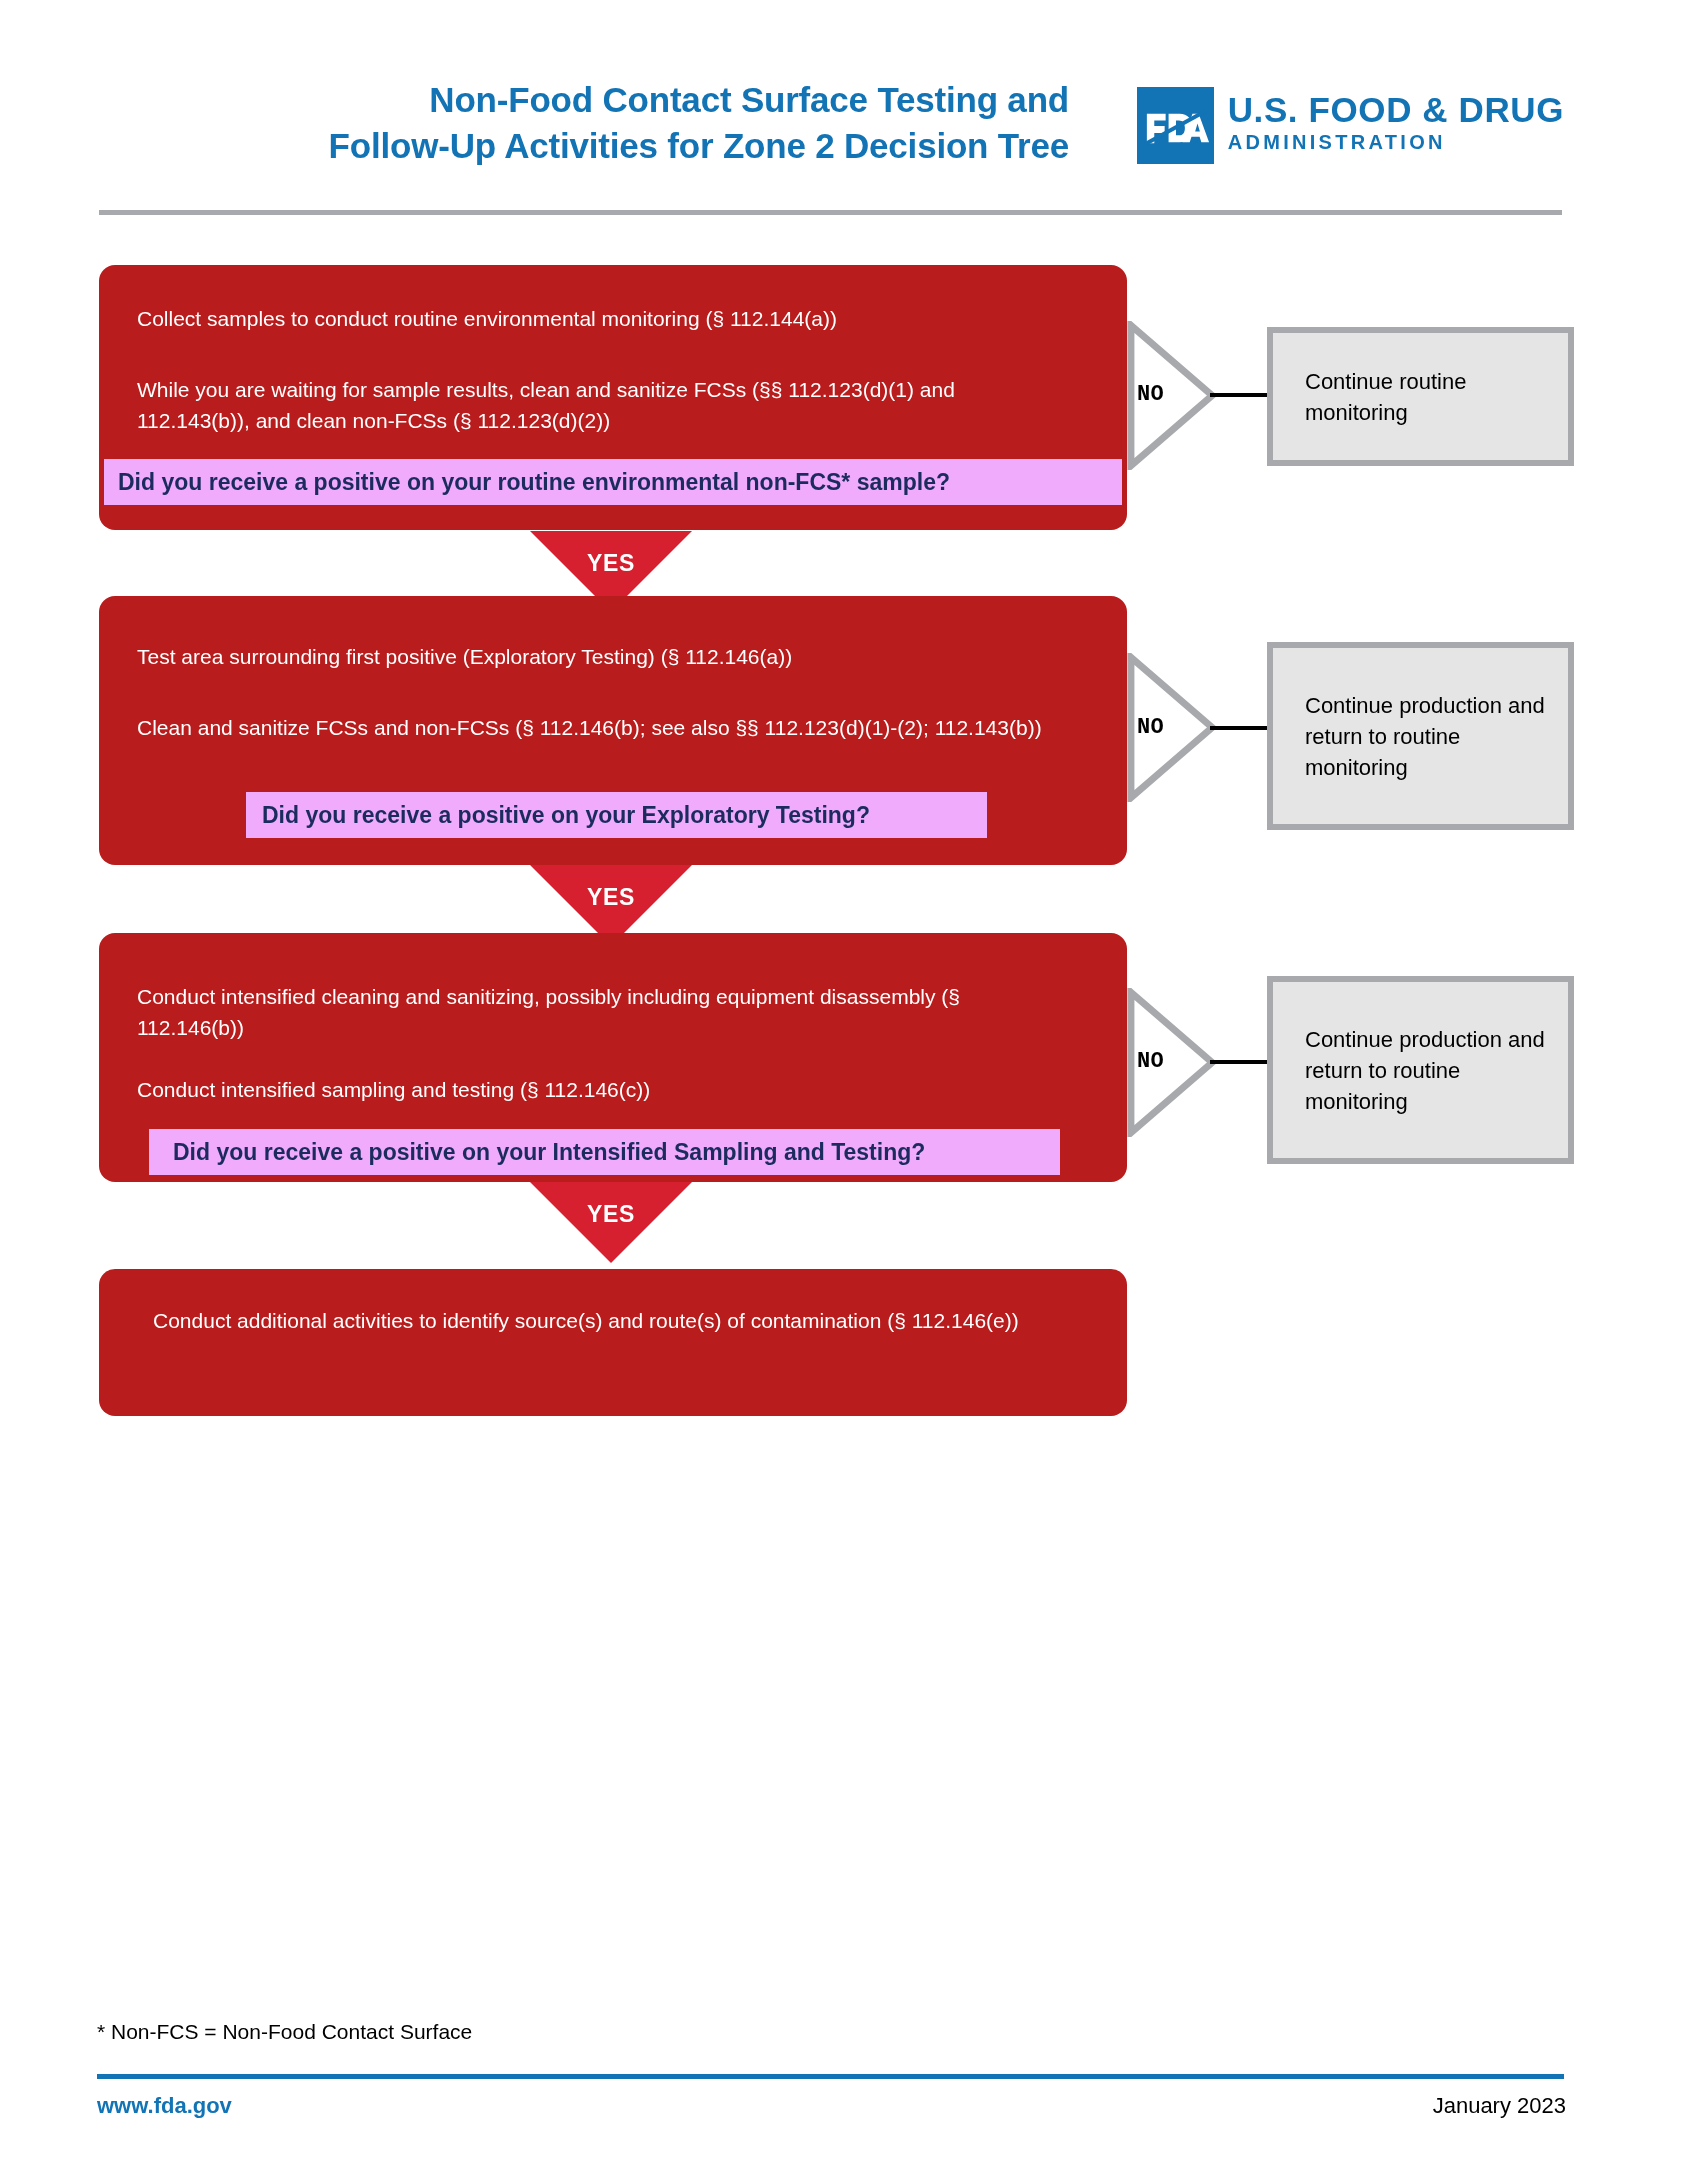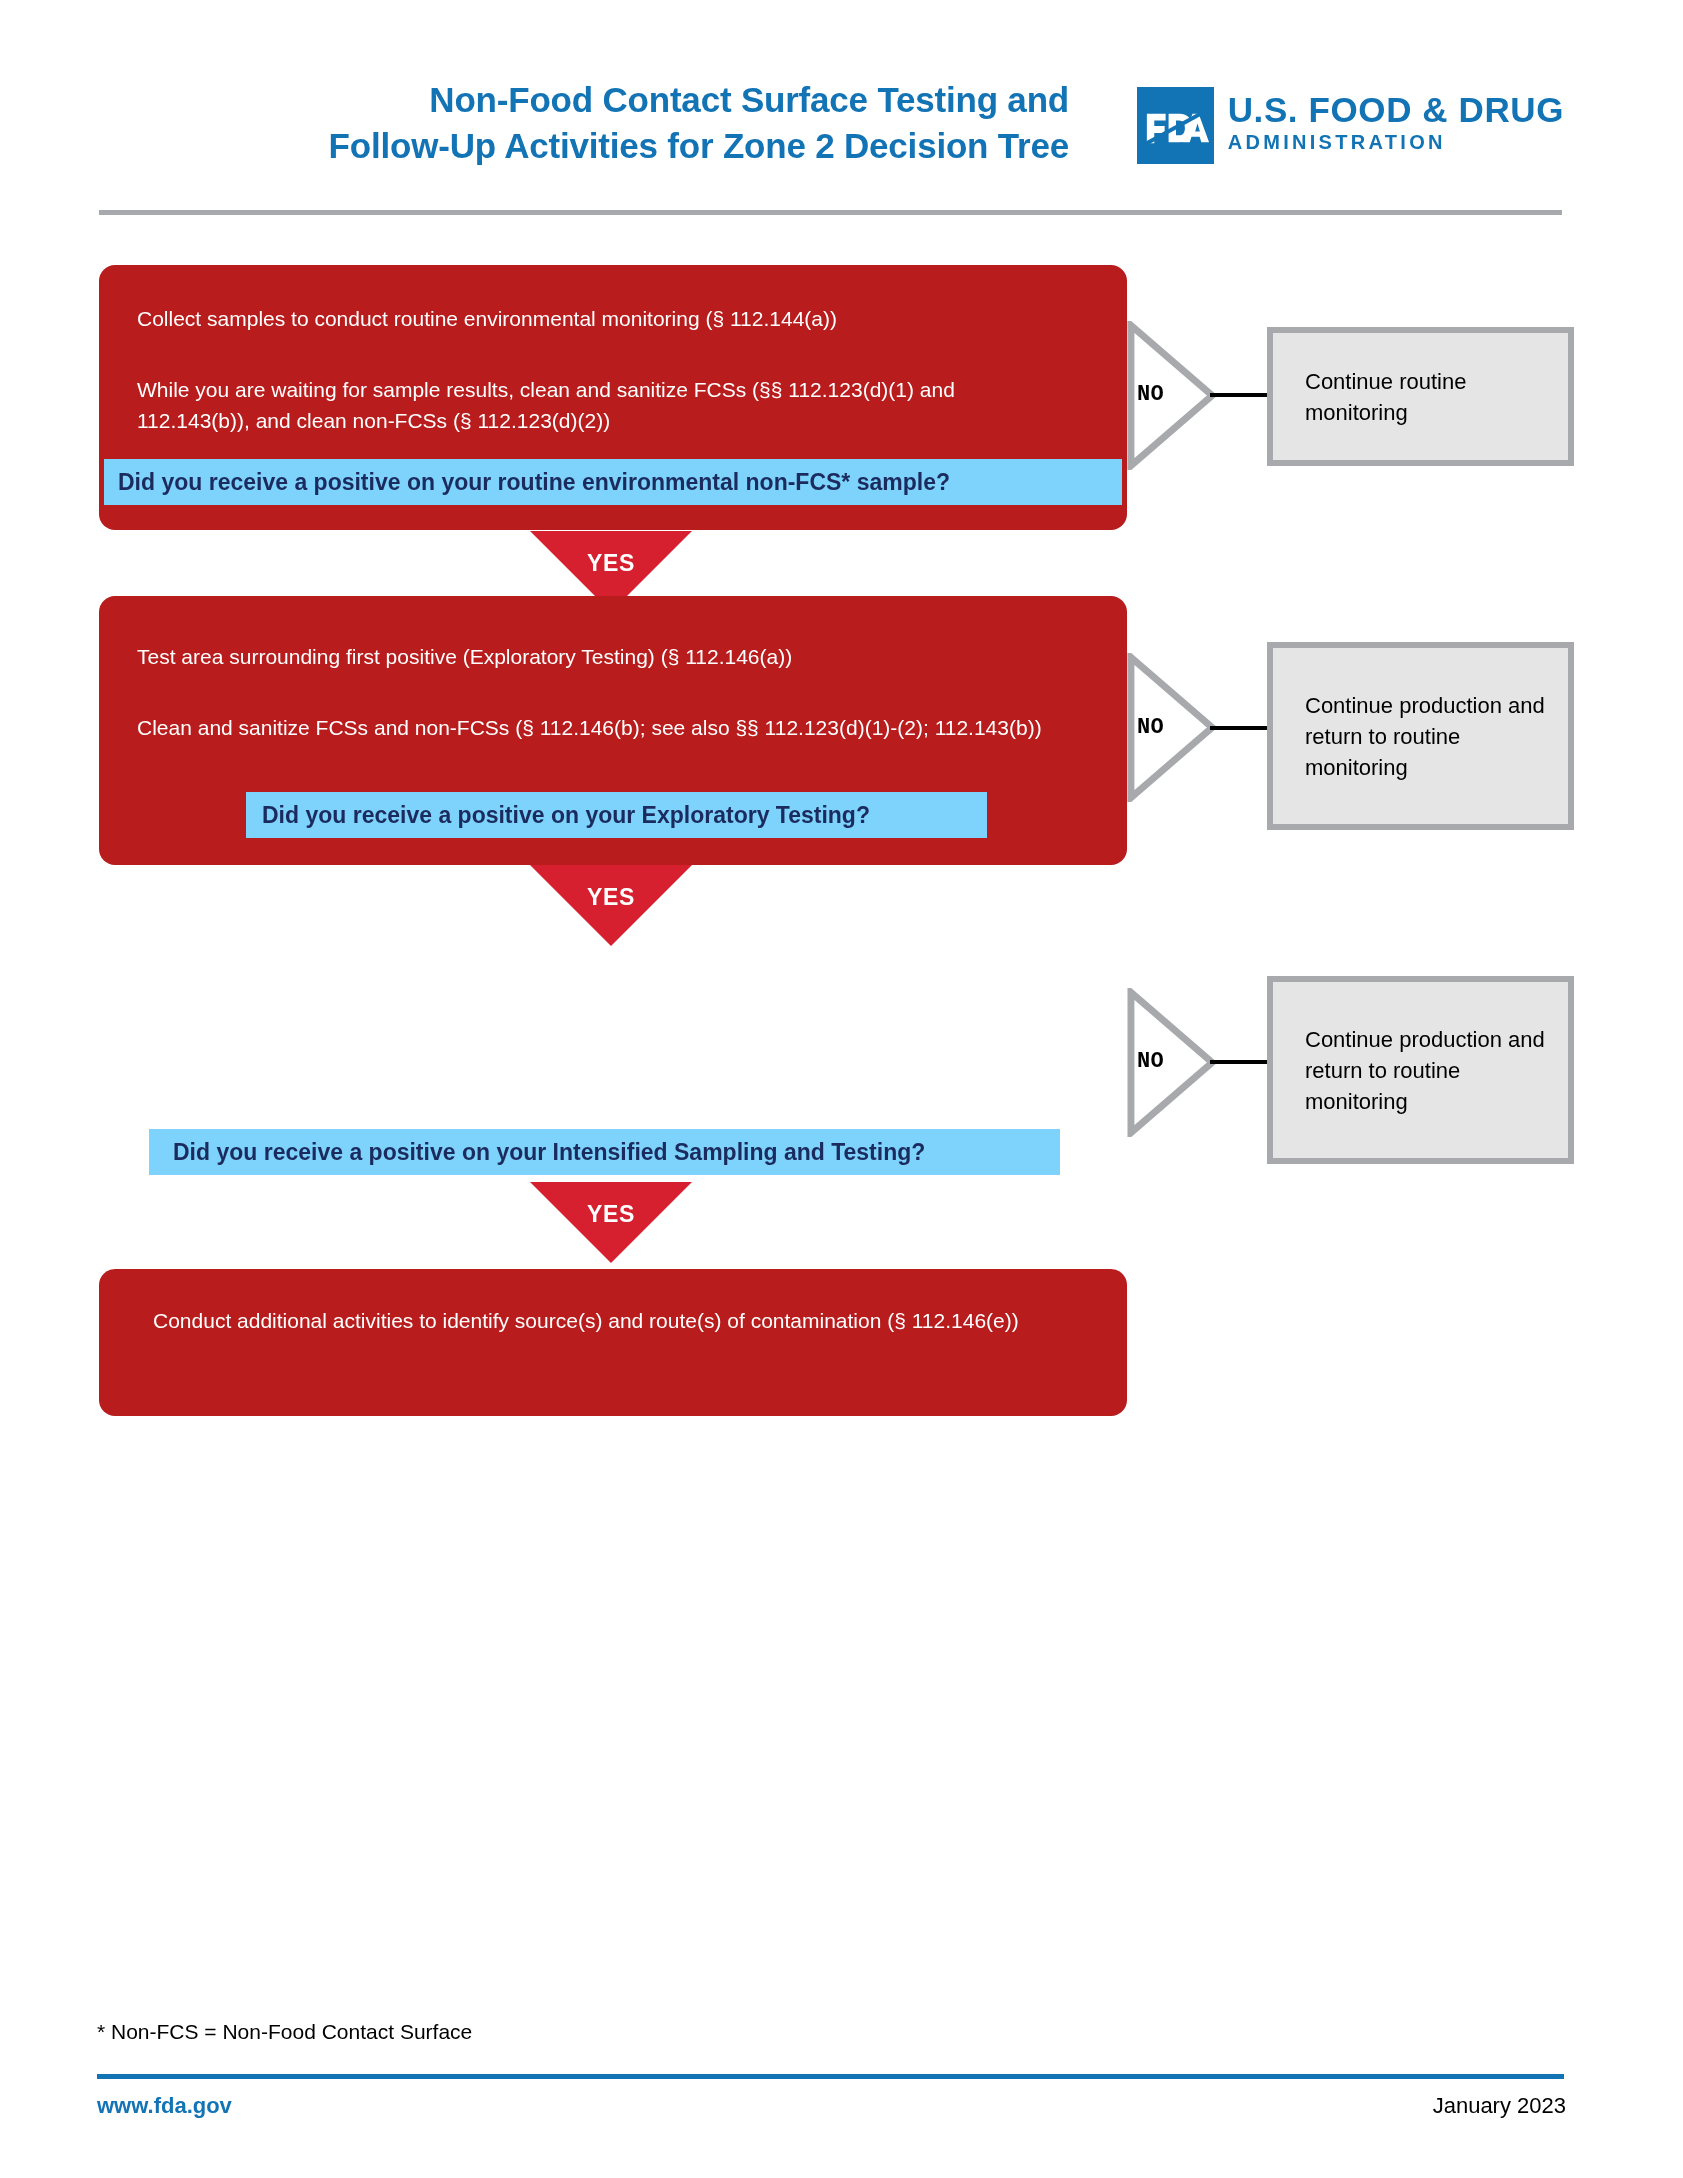--- a/index.html
+++ b/index.html
@@ -103,21 +103,21 @@
     line-height: 31px;
     font-weight: normal;
   }
   .flow-para {
     position: absolute;
     left: 38px;
   }
 
   .question-banner {
     position: absolute;
-    background: #7dd3fc;
+    background: #f0abfc;
     color: #1B2B5E;
     font-size: 23px;
     font-weight: bold;
     line-height: 30px;
     box-sizing: border-box;
     display: flex;
     align-items: center;
     white-space: nowrap;
   }
 
@@ -284,20 +284,24 @@
   <div class="connector" style="left:1210px; top:726px; width:61px;"></div>
   <div class="outcome-box" style="left:1267px; top:642px; width:307px; height:188px;">
     <div class="outcome-text">Continue production and return to routine monitoring</div>
   </div>
 
   <div class="yes-arrow" style="left:530px; top:865px; width:162px; height:81px;">
     <div class="yes-tri"></div>
     <div class="yes-label">YES</div>
   </div>
 
+  <div class="flow-box" style="left:99px; top:933px; width:1028px; height:249px;">
+    <div class="flow-text flow-para" style="top:48px; width:921px;">Conduct intensified cleaning and sanitizing, possibly including equipment disassembly (§ 112.146(b))</div>
+    <div class="flow-text flow-para" style="top:141px; width:921px;">Conduct intensified sampling and testing (§ 112.146(c))</div>
+  </div>
   <div class="question-banner" style="left:149px; top:1129px; width:911px; height:46px; padding-left:24px;">Did you receive a positive on your Intensified Sampling and Testing?</div>
 
   <div class="no-arrow" style="left:1127px; top:988px;">
     <svg width="89" height="149" viewBox="0 0 90 150" aria-hidden="true">
       <polygon points="4,4 86,75 4,146" fill="#ffffff" stroke="#A7A9AC" stroke-width="7" stroke-linejoin="miter"></polygon>
     </svg>
   </div>
   <div class="no-label" style="left:1137px; top:1049px;">NO</div>
   <div class="connector" style="left:1210px; top:1060px; width:61px;"></div>
   <div class="outcome-box" style="left:1267px; top:976px; width:307px; height:188px;">

